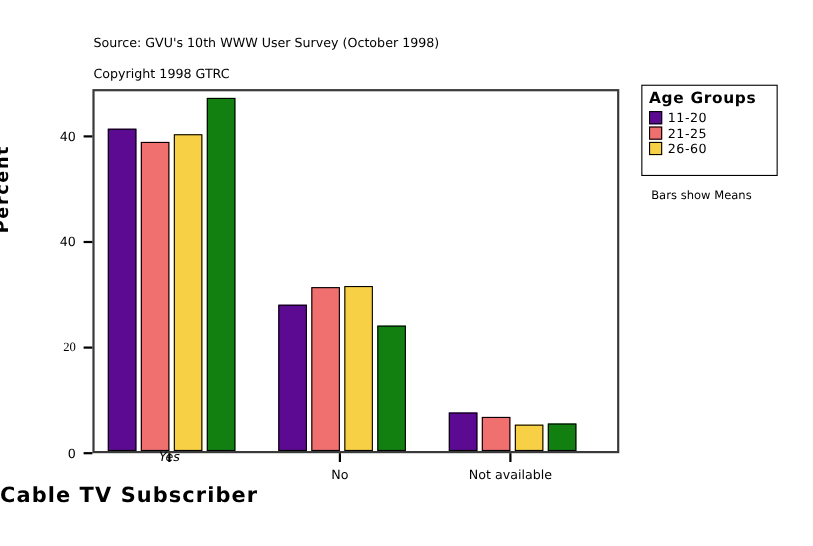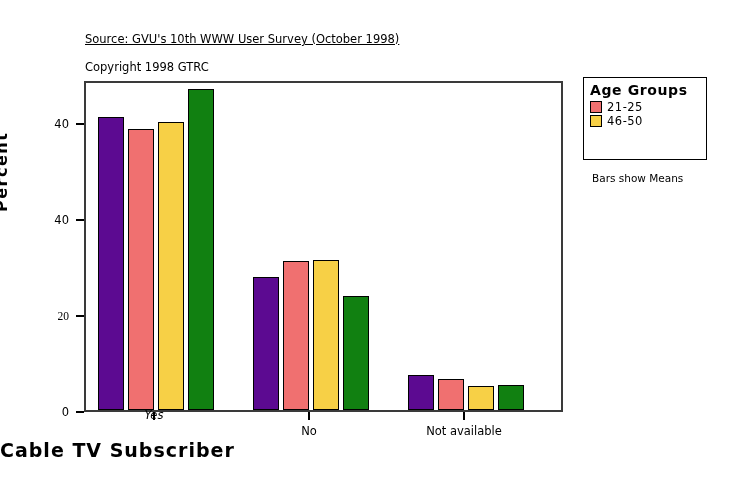--- a/index.html
+++ b/index.html
@@ -16,21 +16,20 @@
     color: #000000;
   }
 
   
   #source-line {
     position: absolute;
     left: 85px;
     top: 32px;
     font-size: 11.5px;
     white-space: nowrap;
-    text-decoration: underline;
   }
   #copyright-line {
     position: absolute;
     left: 85px;
     top: 60px;
     font-size: 11.5px;
     white-space: nowrap;
   }
 
   
@@ -203,23 +202,27 @@
   </div>
 
 <div id="ylabel">Percent</div>
 
 <div id="xlabel">Cable TV Subscriber</div>
 
 <div id="legend-box">
   <div id="legend-title">Age Groups</div>
   <div id="legend-rows">
       <div class="legend-row">
+        <span class="legend-swatch" style="background: rgb(92, 10, 145);"></span>
+        <span class="legend-label">11-20</span>
+      </div>
+      <div class="legend-row">
         <span class="legend-swatch" style="background: rgb(240, 112, 112);"></span>
         <span class="legend-label">21-25</span>
       </div>
       <div class="legend-row">
         <span class="legend-swatch" style="background: rgb(247, 208, 70);"></span>
-        <span class="legend-label">46-50</span>
+        <span class="legend-label">26-60</span>
       </div>
     </div>
 </div>
 
 <div id="legend-note">Bars show Means</div>
 
 </body></html>

